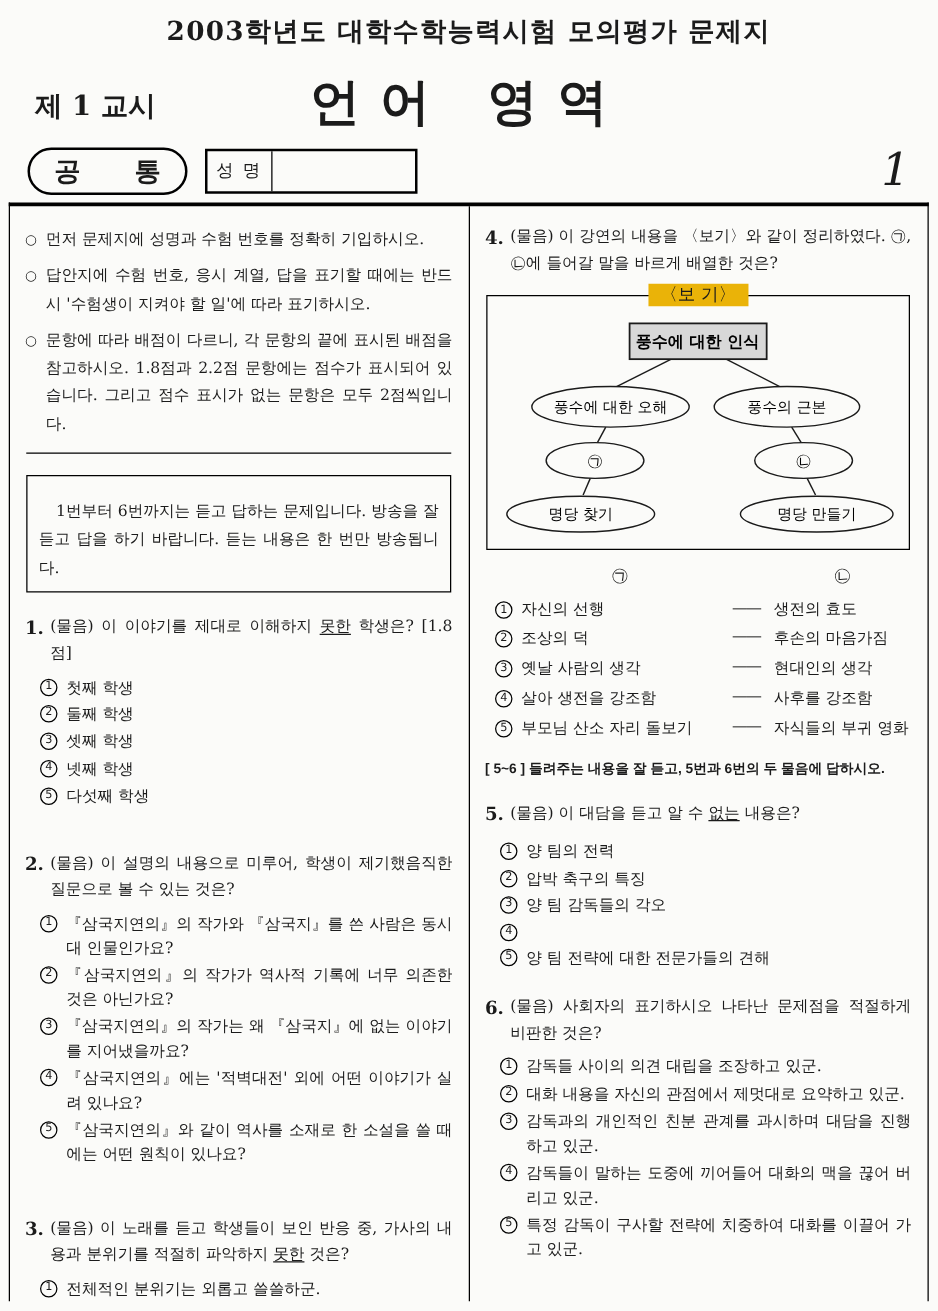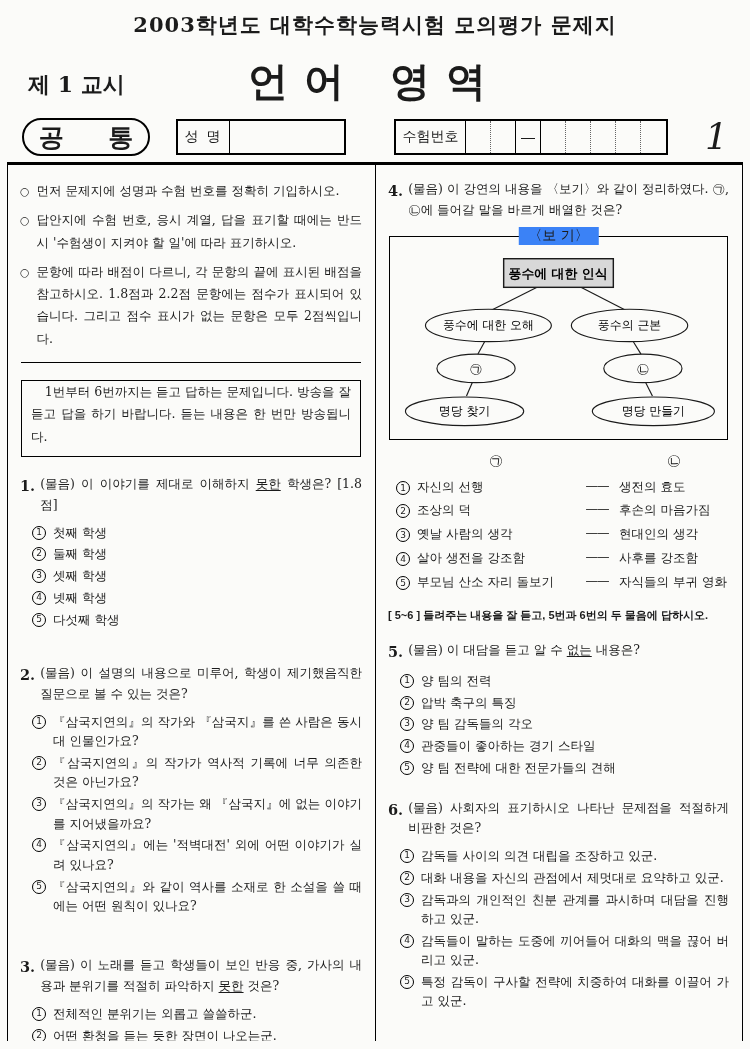--- a/index.html
+++ b/index.html
@@ -13,63 +13,63 @@
   }
   .page { width:750px; height:1049px; position:relative; }
 
   
   .hdr { height:162px; position:relative; }
   .exam-title { text-align:center; padding-top:11px; font-size:21px; font-weight:bold; letter-spacing:1px; }
   .period { position:absolute; left:28px; top:70px; font-size:22px; font-weight:bold; }
   .section-title { position:absolute; left:0; right:0; top:54px; text-align:center; font-size:40px; font-weight:bold; letter-spacing:16px; }
   .hdr-row3 { position:absolute; left:0; right:0; top:117px; height:40px; display:flex; align-items:center; }
   .track-pill { margin-left:22px; border:2px solid #000; border-radius:20px; height:38px; width:128px;
-                display:flex; align-items:center; justify-content:center; font-size:25px; font-weight:bold; word-spacing:36px;text-align:right; }
-  .name-box { margin-left:26px; border:2px solid #000; height:36px; width:170px; display:flex; font-family:Liberation Sans, sans-serif; }
+                display:flex; align-items:center; justify-content:center; font-size:21px; font-weight:bold; word-spacing:36px;text-align:right; }
+  .name-box { margin-left:14px; border:2px solid #000; height:36px; width:170px; display:flex; font-family:Liberation Serif, serif; }
   .name-box .lbl { width:52px; border-right:1.5px solid #000; display:flex; align-items:center; justify-content:center; font-size:14px; letter-spacing:2px; }
   .name-box .blank { flex:1; }
   .num-box { margin-left:48px; border:2px solid #000; height:36px; display:flex; font-family:"Liberation Sans","DejaVu Sans",sans-serif; }
   .num-box .lbl { width:70px; border-right:1.5px solid #000; display:flex; align-items:center; justify-content:center; font-size:14px; }
   .num-box .cell { width:25px; display:flex; align-items:center; justify-content:center; font-size:14px; }
   .dotted { border-right:1px dotted #666; }
   .solid  { border-right:1.5px solid #000; }
   .page-no { margin-left:auto; margin-right:22px; font-size:36px; font-style:italic; line-height:1; }
 
   
   .content { position:absolute; top:162px; bottom:8px; left:7px; right:7px;
              border:1.5px solid #000; border-top:3px solid #000; border-bottom:none;
              display:flex; }
   .col { width:50%; padding:8px 13px 0 12px; overflow:hidden; }
   .col.right { border-left:1.5px solid #000; }
 
   
   .bullets p { display:flex; gap:7px; margin:7px 0; line-height:1.78; text-align:justify; }
   .bullets .mk { flex:0 0 auto; font-size:11px; padding-top:2px; }
   .sep-line { border:none; border-top:1.5px solid #000; margin:12px 1px 0; }
-  .notice-box { border:1.5px solid #000; margin:17px 1px 0; padding:0 9px 8px; line-height:1.8; text-align:justify; }
+  .notice-box { border:1.5px solid #000; margin:17px 1px 0; padding:17px 9px 8px; line-height:1.8; text-align:justify; }
   .indent1 { text-indent:1.1em; }
 
   
   .q { margin-top:15px; }
   .q-stem { display:flex; gap:5px; line-height:1.65; text-align:justify; }
   .q-no { font-weight:bold; font-size:14.5px; flex:0 0 auto; }
   .u { text-decoration:underline; text-underline-offset:2px; }
   .choices { margin:7px 0 0 12px; }
   .choice { display:flex; gap:7px; margin:2.5px 0; line-height:1.55; text-align:justify; }
   .cnum { flex:0 0 auto; width:14px; height:14px; border:1px solid #000; border-radius:50%;
           display:inline-flex; align-items:center; justify-content:center;
           font-size:9px; margin-top:3px; font-family:"DejaVu Sans","Liberation Sans",sans-serif; }
 
   .q2gap { margin-top:34px; }
   .q3gap { margin-top:40px; }
 
   
   .boki { position:relative; border:1.5px solid #000; margin:16px 1px 4px; padding:16px 4px 6px; }
   .boki-label { position:absolute; top:-10px; left:50%; transform:translateX(-50%);
-                background:#3b82f6; padding:0 10px; font-size:14px; white-space:nowrap; }
+                background:#eab308; padding:0 10px; font-size:14px; white-space:nowrap; }
   .boki svg { display:block; width:100%; height:auto; }
   .boki svg text { font-family:"DejaVu Serif","Liberation Serif",serif; }
 
   .q4opts { display:grid; grid-template-columns:21px 158px 44px 1fr; margin:12px 0 0 8px; row-gap:5px; align-items:start; }
   .q4opts .hdr-cell { text-align:center; font-size:13.5px; padding-bottom:3px; }
   .q4opts .dash { text-align:center; letter-spacing:-1px; }
   .q4opts .a, .q4opts .b { line-height:1.5; }
 
   .sec56 { font-family:"Liberation Sans","DejaVu Sans",sans-serif; font-weight:bold; font-size:11px; margin-top:16px; line-height:1.5; }
   .q5gap { margin-top:16px; }
@@ -82,31 +82,20 @@
 
   <div class="hdr">
     <div class="exam-title">2003학년도 대학수학능력시험 모의평가 문제지</div>
     <div class="period">제 1 교시</div>
     <div class="section-title">언어 영역</div>
     <div class="hdr-row3">
       <div class="track-pill">공 통</div>
       <div class="name-box">
         <span class="lbl">성 명</span>
         <span class="blank"></span>
-      </div>
-      <div class="num-box">
-        <span class="lbl">수험번호</span>
-        <span class="cell dotted"></span>
-        <span class="cell solid"></span>
-        <span class="cell solid">—</span>
-        <span class="cell dotted"></span>
-        <span class="cell dotted"></span>
-        <span class="cell dotted"></span>
-        <span class="cell dotted"></span>
-        <span class="cell"></span>
       </div>
       <div class="page-no">1</div>
     </div>
   </div>
 
   <div class="content">
 
     <div class="col left">
 
       <div class="bullets">
@@ -290,21 +279,20 @@
           <div class="choice">
               <span class="cnum">2</span>
               <span>압박 축구의 특징</span>
             </div>
           <div class="choice">
               <span class="cnum">3</span>
               <span>양 팀 감독들의 각오</span>
             </div>
           <div class="choice">
               <span class="cnum">4</span>
-              <span>관중들이 좋아하는 경기 스타일</span>
             </div>
           <div class="choice">
               <span class="cnum">5</span>
               <span>양 팀 전략에 대한 전문가들의 견해</span>
             </div>
         </div>
       </div>
 
       <div class="q q6gap">
         <div class="q-stem">

